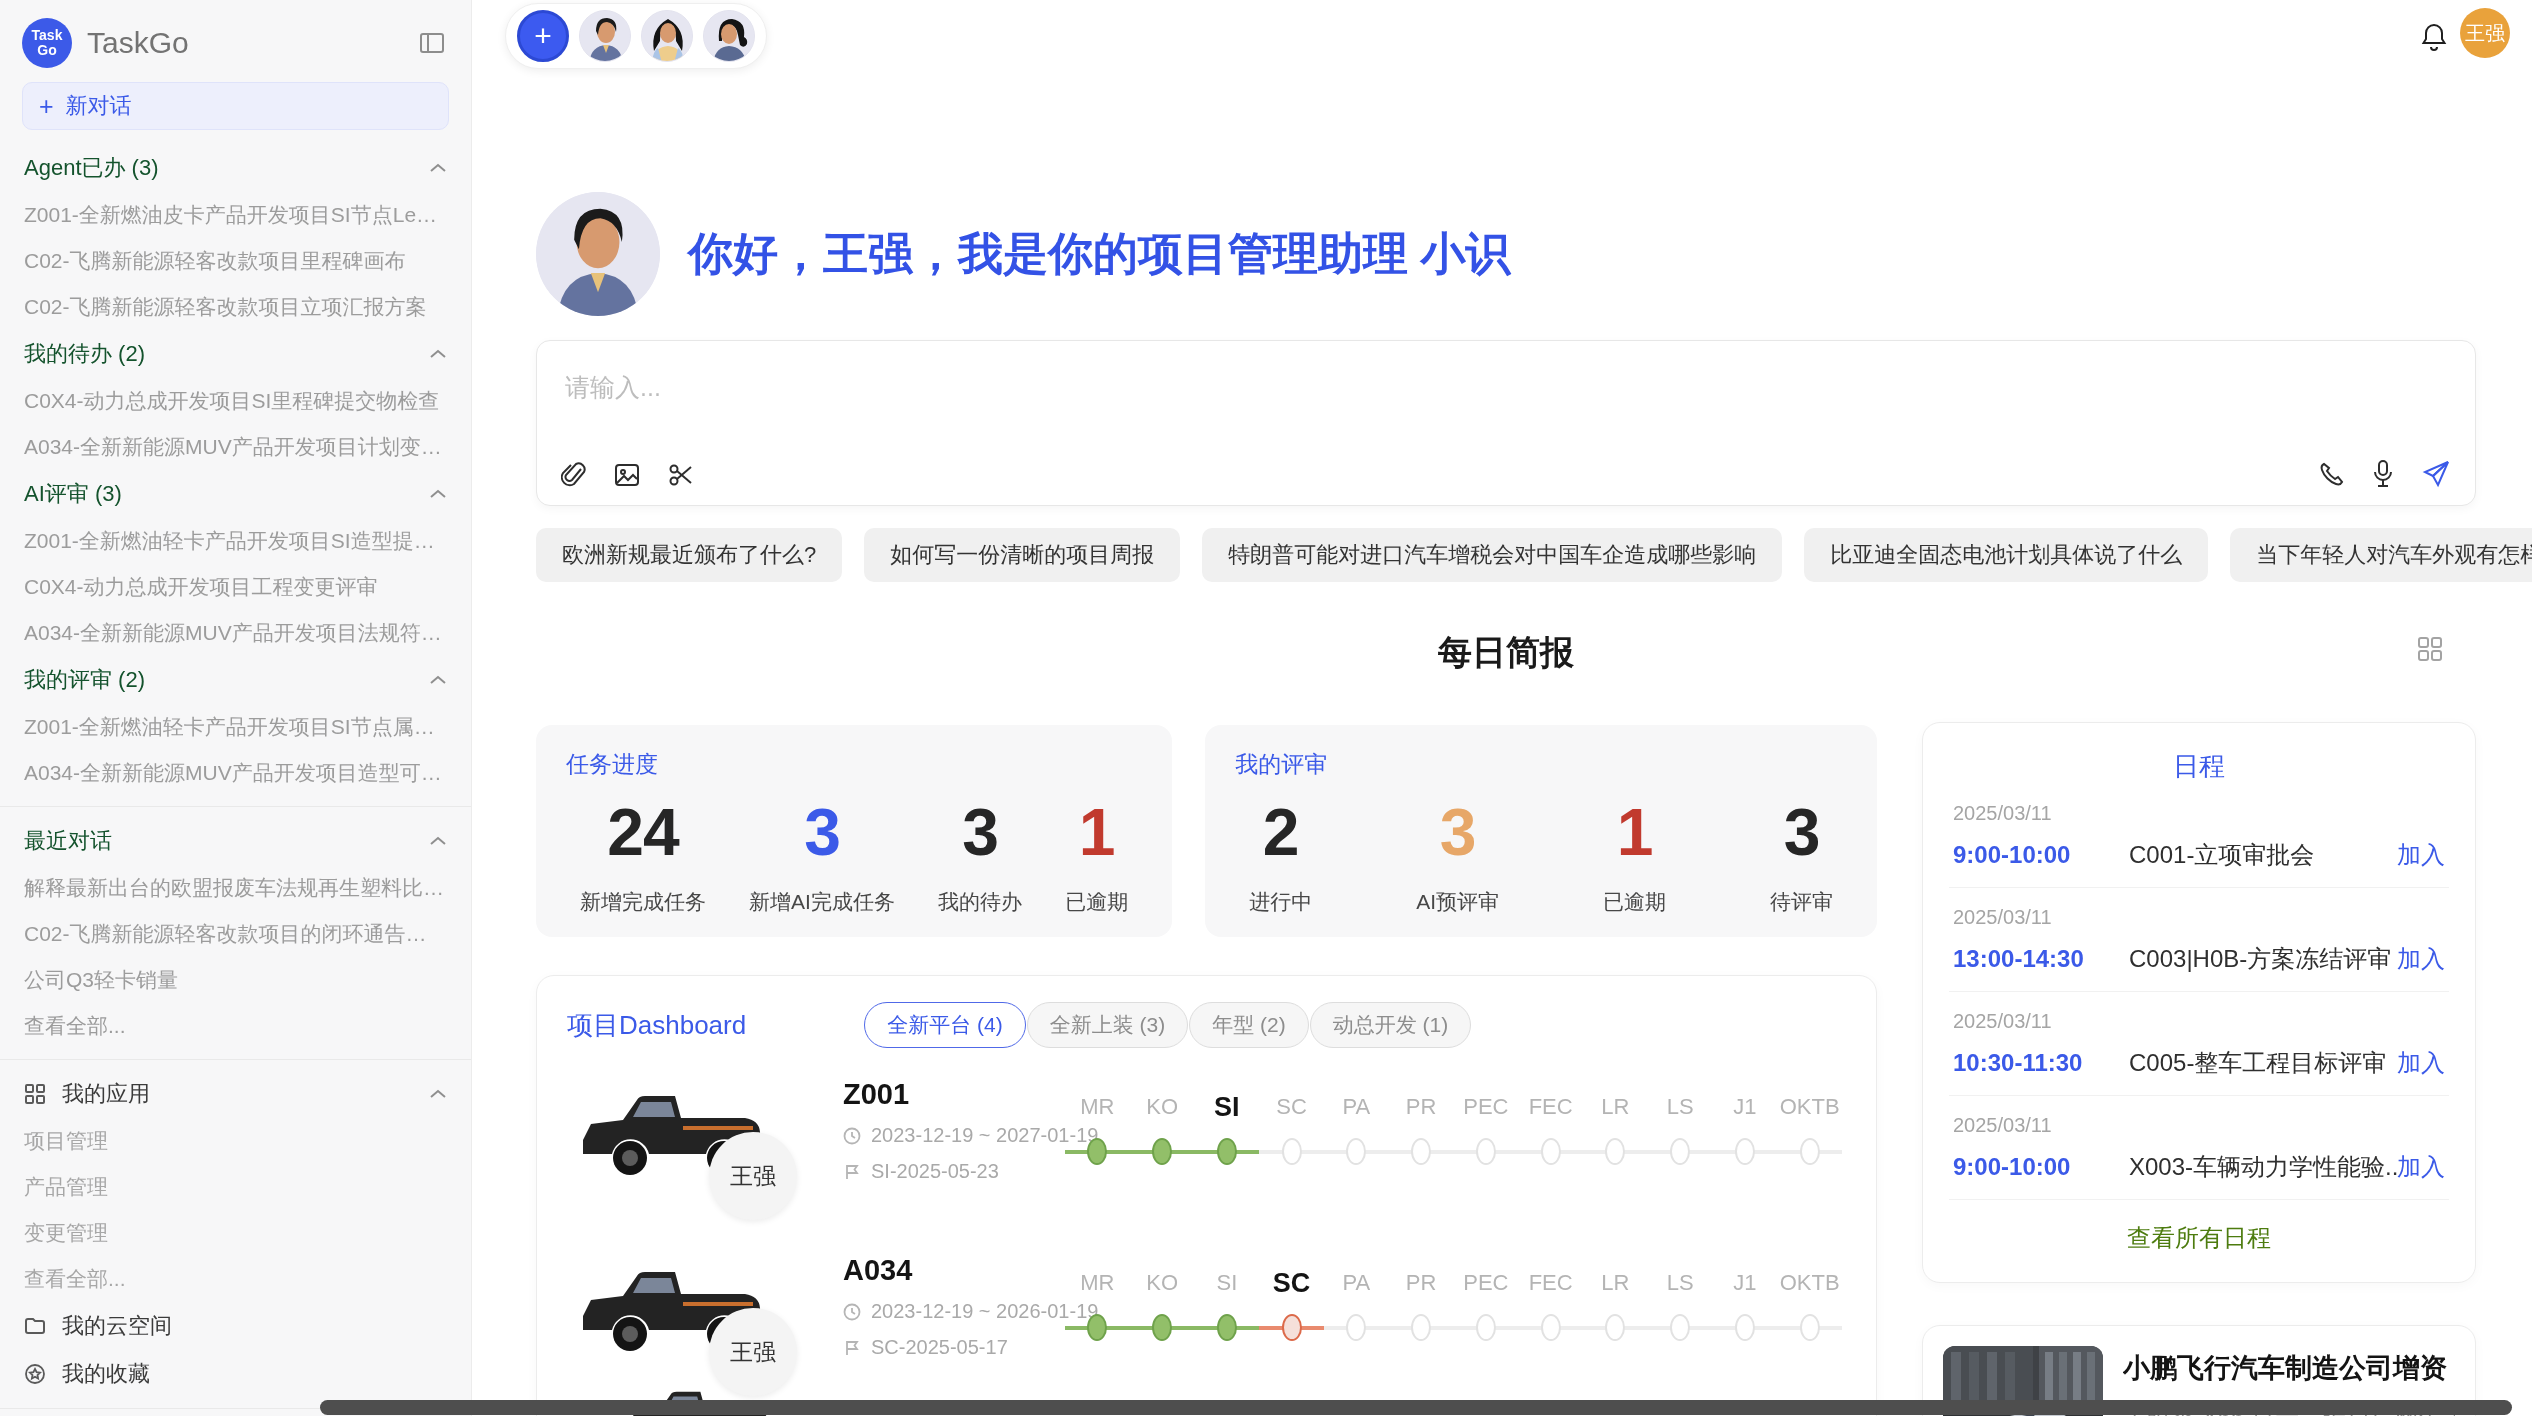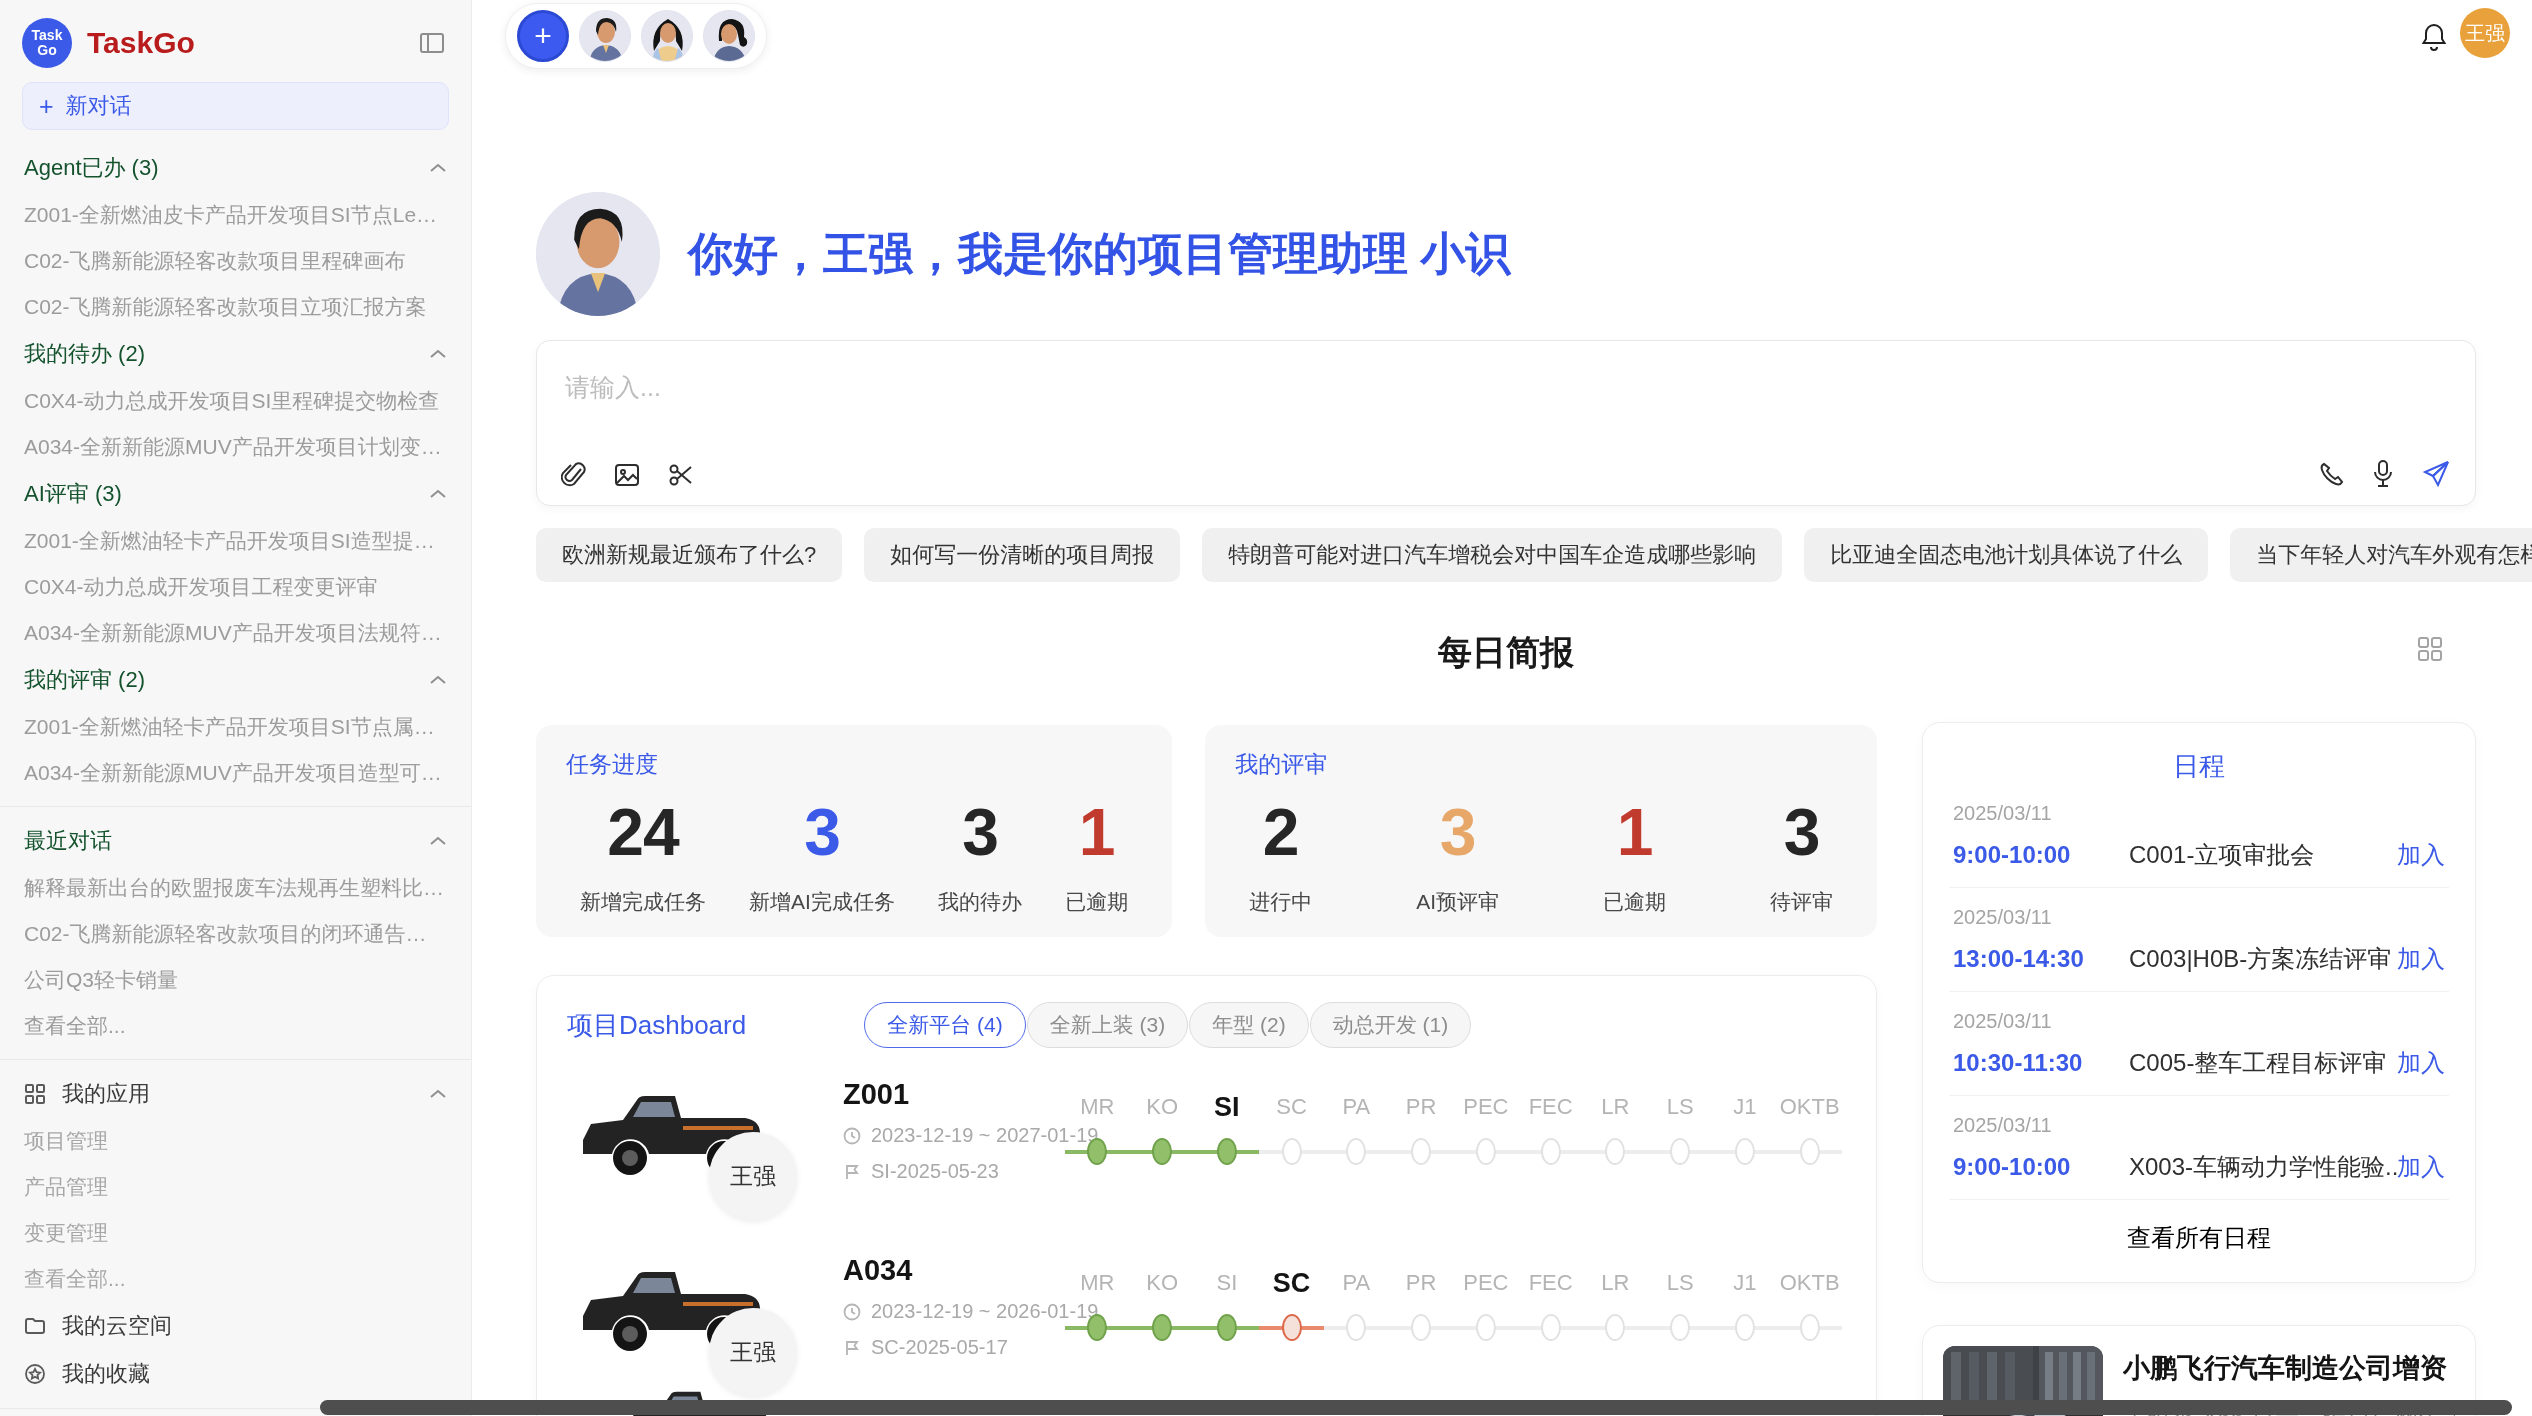--- a/index.html
+++ b/index.html
@@ -9,21 +9,21 @@
   svg{display:block;}
   button{font-family:inherit;}
 
   
   .sidebar{position:absolute;left:0;top:0;bottom:0;width:472px;background:#f7f7f8;
            border-right:1px solid #ececec;padding-top:12px;overflow:hidden;z-index:5;}
   .sb-header{display:flex;align-items:center;padding:6px 22px 12px;}
   .logo{width:50px;height:50px;border-radius:50%;background:#3c5ae8;color:#fff;display:flex;
         flex-direction:column;align-items:center;justify-content:center;font-size:14px;
         font-weight:700;line-height:15px;}
-  .sb-title{font-size:30px;font-weight:700;color:#b91c1c;margin-left:15px;}
+  .sb-title{font-size:30px;font-weight:400;color:#737373;margin-left:15px;}
   .collapse-btn{margin-left:auto;background:none;border:none;cursor:pointer;color:#8d8d8d;padding:4px;}
   .new-chat{display:flex;align-items:center;gap:12px;margin:2px 22px 14px;height:48px;
             width:calc(100% - 44px);background:#edeffc;border:1px solid #dfe3fa;border-radius:10px;
             color:#3b5ae8;font-size:22px;padding:0 16px;cursor:pointer;}
   .new-chat .plus{font-size:25px;line-height:1;}
   .sb-sec-head{display:flex;align-items:center;padding:9px 24px;cursor:pointer;}
   .sec-title{font-size:22px;color:#14532d;}
   .chev{margin-left:auto;color:#8f8f8f;}
   .sb-item{padding:9px 24px;font-size:21px;color:#9c9c9c;white-space:nowrap;overflow:hidden;
            text-overflow:ellipsis;cursor:pointer;}
@@ -116,21 +116,21 @@
   .right-col{position:absolute;left:1450px;top:722px;width:554px;}
   .sched-card{border:1px solid #ececec;border-radius:18px;background:#fff;height:561px;
               box-shadow:0 3px 12px rgba(0,0,0,.03);padding:26px 26px 0;overflow:hidden;}
   .sched-title{text-align:center;color:#3b5ae8;font-size:26px;}
   .sched-item{padding:18px 4px 16px;border-bottom:1px solid #f1f1f1;}
   .sched-date{color:#a5a5a5;font-size:20px;}
   .sched-row{display:flex;align-items:center;margin-top:14px;}
   .sched-time{color:#3b5ae8;font-weight:700;font-size:24px;width:176px;flex:0 0 auto;}
   .sched-name{flex:1;color:#2f2f2f;font-size:24px;white-space:nowrap;overflow:hidden;}
   .sched-join{color:#3b5ae8;font-size:24px;cursor:pointer;flex:0 0 auto;}
-  .sched-viewall{text-align:center;color:#000000;font-size:24px;padding:22px 0;cursor:pointer;}
+  .sched-viewall{text-align:center;color:#4d7c0f;font-size:24px;padding:22px 0;cursor:pointer;}
   .news-card{margin-top:42px;border:1px solid #ececec;border-radius:18px;background:#fff;height:160px;
              box-shadow:0 3px 12px rgba(0,0,0,.03);padding:20px;display:flex;gap:20px;cursor:pointer;}
   .news-img{width:160px;height:116px;border-radius:12px;overflow:hidden;flex:0 0 auto;}
   .news-body{min-width:0;}
   .news-title{font-size:27px;font-weight:700;color:#141414;margin-top:4px;white-space:nowrap;overflow:hidden;}
   .news-snippet{font-size:24px;color:#9c9c9c;margin-top:18px;white-space:nowrap;overflow:hidden;}
 
   .hscroll{position:absolute;left:320px;right:20px;bottom:1px;height:15px;border-radius:8px;
            background:#4e4e4e;z-index:60;cursor:grab;}
 </style>

